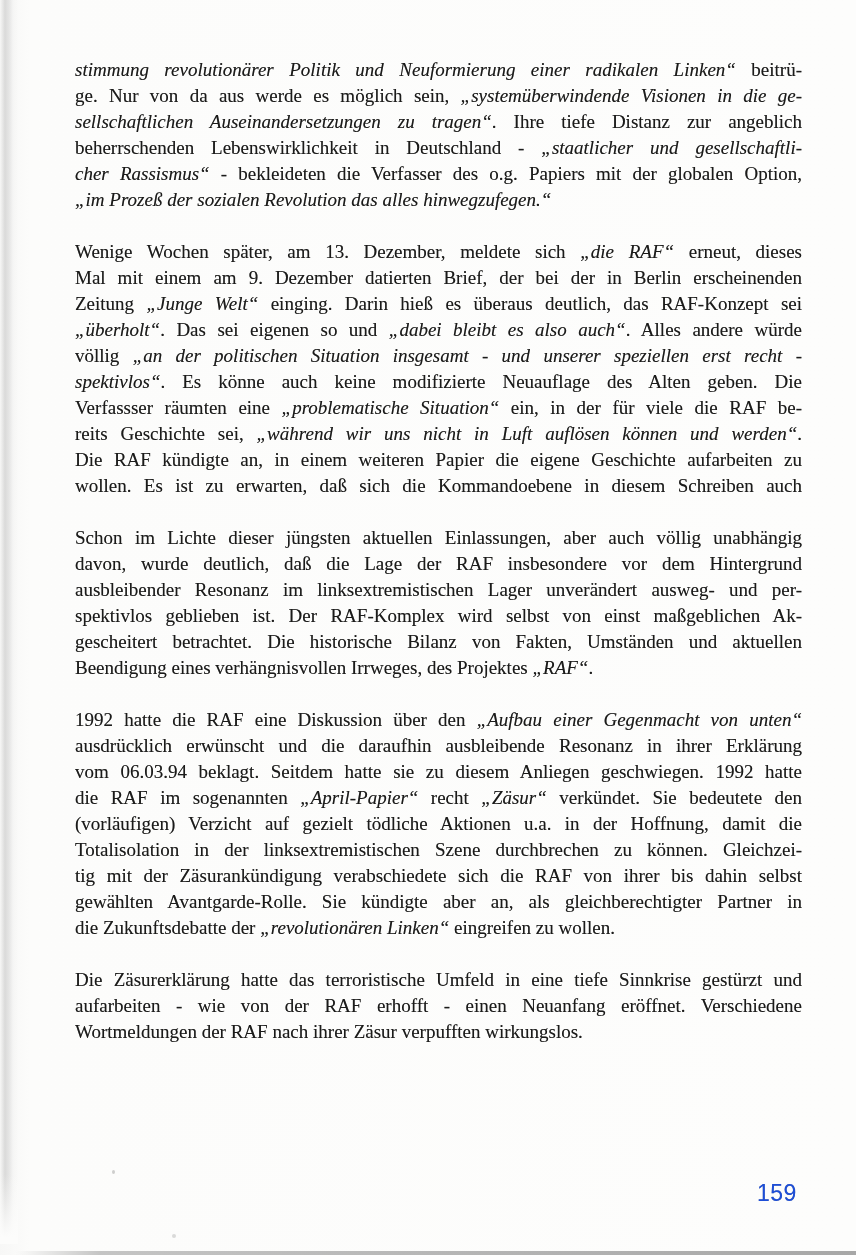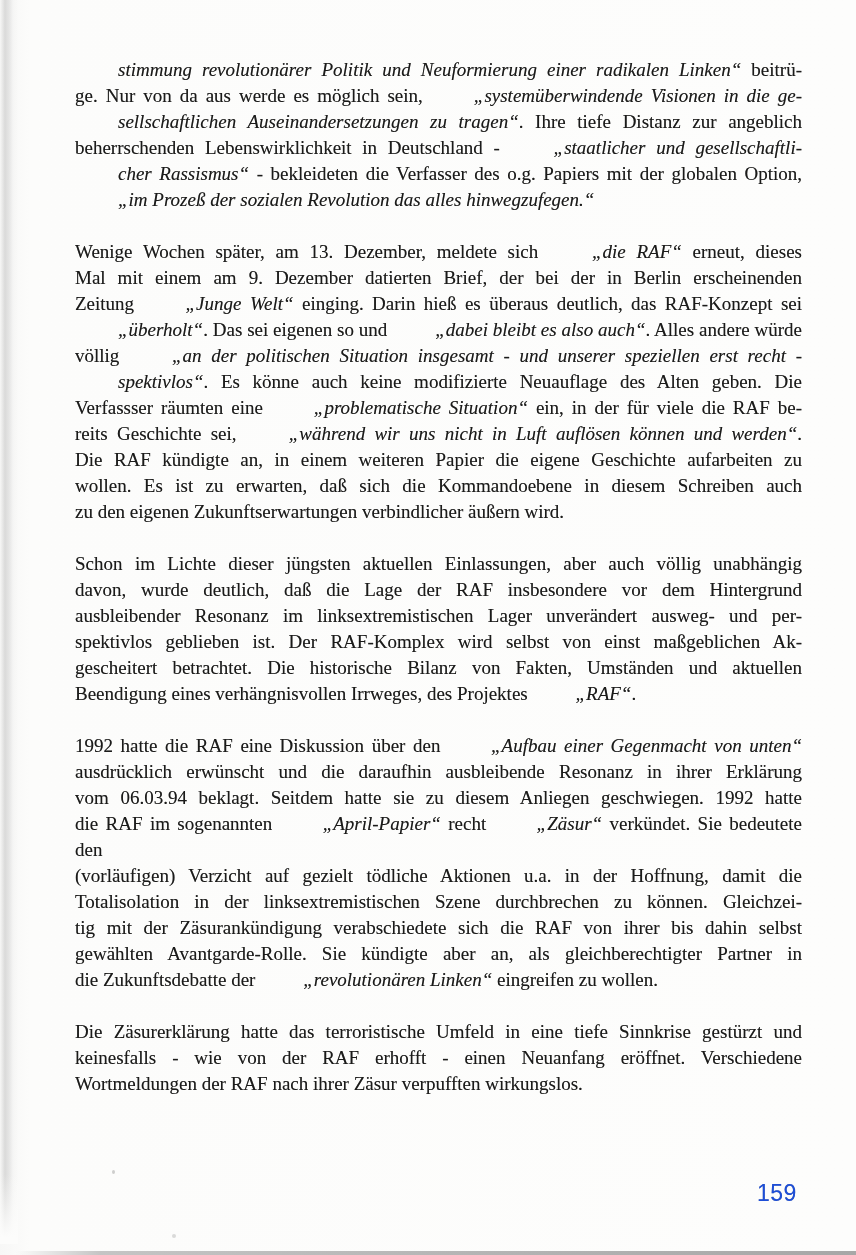--- a/index.html
+++ b/index.html
@@ -62,21 +62,21 @@
     color: #1b1b1a;
     text-shadow: 0 0 0.6px rgba(27,27,26,0.45);
   }
   .paragraph { margin: 0; }
   .paragraph + .paragraph { margin-top: 26px; }
   .line {
     text-align: justify;
     text-align-last: justify;
   }
   .line.last { text-align-last: left; }
-  .run.italic { font-style: italic; margin-left: 43px; }
+  .run.italic { font-style: italic; }
 
   .page-number {
     position: absolute;
     left: 757px;
     top: 1180px;
     font-family: "Liberation Sans", "DejaVu Sans", sans-serif;
     font-size: 23px;
     letter-spacing: 0.5px;
     color: #1d4ed8;
     text-shadow: 0 0 0.5px rgba(36,36,36,0.4);
@@ -104,21 +104,20 @@
         <div class="line"><span class="run">Wenige Wochen später, am 13. Dezember, meldete sich </span><span class="run italic">„die RAF“</span><span class="run"> erneut, dieses</span></div>
         <div class="line"><span class="run">Mal mit einem am 9. Dezember datierten Brief, der bei der in Berlin erscheinenden</span></div>
         <div class="line"><span class="run">Zeitung </span><span class="run italic">„Junge Welt“</span><span class="run"> einging. Darin hieß es überaus deutlich, das RAF-Konzept sei</span></div>
         <div class="line"><span class="run italic">„überholt“</span><span class="run">. Das sei eigenen so und </span><span class="run italic">„dabei bleibt es also auch“</span><span class="run">. Alles andere würde</span></div>
         <div class="line"><span class="run">völlig </span><span class="run italic">„an der politischen Situation insgesamt - und unserer speziellen erst recht -</span></div>
         <div class="line"><span class="run italic">spektivlos“</span><span class="run">. Es könne auch keine modifizierte Neuauflage des Alten geben. Die</span></div>
         <div class="line"><span class="run">Verfassser räumten eine </span><span class="run italic">„problematische Situation“</span><span class="run"> ein, in der für viele die RAF be-</span></div>
         <div class="line"><span class="run">reits Geschichte sei, </span><span class="run italic">„während wir uns nicht in Luft auflösen können und werden“</span><span class="run">.</span></div>
         <div class="line"><span class="run">Die RAF kündigte an, in einem weiteren Papier die eigene Geschichte aufarbeiten zu</span></div>
         <div class="line"><span class="run">wollen. Es ist zu erwarten, daß sich die Kommandoebene in diesem Schreiben auch</span></div>
-        <div class="line last"><span class="run">zu den eigenen Zukunftserwartungen verbindlicher äußern wird.</span></div>
       </div>
       <div class="paragraph">
         <div class="line"><span class="run">Schon im Lichte dieser jüngsten aktuellen Einlassungen, aber auch völlig unabhängig</span></div>
         <div class="line"><span class="run">davon, wurde deutlich, daß die Lage der RAF insbesondere vor dem Hintergrund</span></div>
         <div class="line"><span class="run">ausbleibender Resonanz im linksextremistischen Lager unverändert ausweg- und per-</span></div>
         <div class="line"><span class="run">spektivlos geblieben ist. Der RAF-Komplex wird selbst von einst maßgeblichen Ak-</span></div>
         <div class="line"><span class="run">gescheitert betrachtet. Die historische Bilanz von Fakten, Umständen und aktuellen</span></div>
         <div class="line last"><span class="run">Beendigung eines verhängnisvollen Irrweges, des Projektes </span><span class="run italic">„RAF“</span><span class="run">.</span></div>
       </div>
       <div class="paragraph">
@@ -127,19 +126,19 @@
         <div class="line"><span class="run">vom 06.03.94 beklagt. Seitdem hatte sie zu diesem Anliegen geschwiegen. 1992 hatte</span></div>
         <div class="line"><span class="run">die RAF im sogenannten </span><span class="run italic">„April-Papier“</span><span class="run"> recht </span><span class="run italic">„Zäsur“</span><span class="run"> verkündet. Sie bedeutete den</span></div>
         <div class="line"><span class="run">(vorläufigen) Verzicht auf gezielt tödliche Aktionen u.a. in der Hoffnung, damit die</span></div>
         <div class="line"><span class="run">Totalisolation in der linksextremistischen Szene durchbrechen zu können. Gleichzei-</span></div>
         <div class="line"><span class="run">tig mit der Zäsurankündigung verabschiedete sich die RAF von ihrer bis dahin selbst</span></div>
         <div class="line"><span class="run">gewählten Avantgarde-Rolle. Sie kündigte aber an, als gleichberechtigter Partner in</span></div>
         <div class="line last"><span class="run">die Zukunftsdebatte der </span><span class="run italic">„revolutionären Linken“</span><span class="run"> eingreifen zu wollen.</span></div>
       </div>
       <div class="paragraph">
         <div class="line"><span class="run">Die Zäsurerklärung hatte das terroristische Umfeld in eine tiefe Sinnkrise gestürzt und</span></div>
-        <div class="line"><span class="run">keinesfalls - wie von der RAF erhofft - einen Neuanfang eröffnet. Verschiedene</span></div>
+        <div class="line"><span class="run">aufarbeiten - wie von der RAF erhofft - einen Neuanfang eröffnet. Verschiedene</span></div>
         <div class="line last"><span class="run">Wortmeldungen der RAF nach ihrer Zäsur verpufften wirkungslos.</span></div>
       </div>
     </main>
 
   <div class="page-number">159</div>
 </div>
 
 </body></html>

